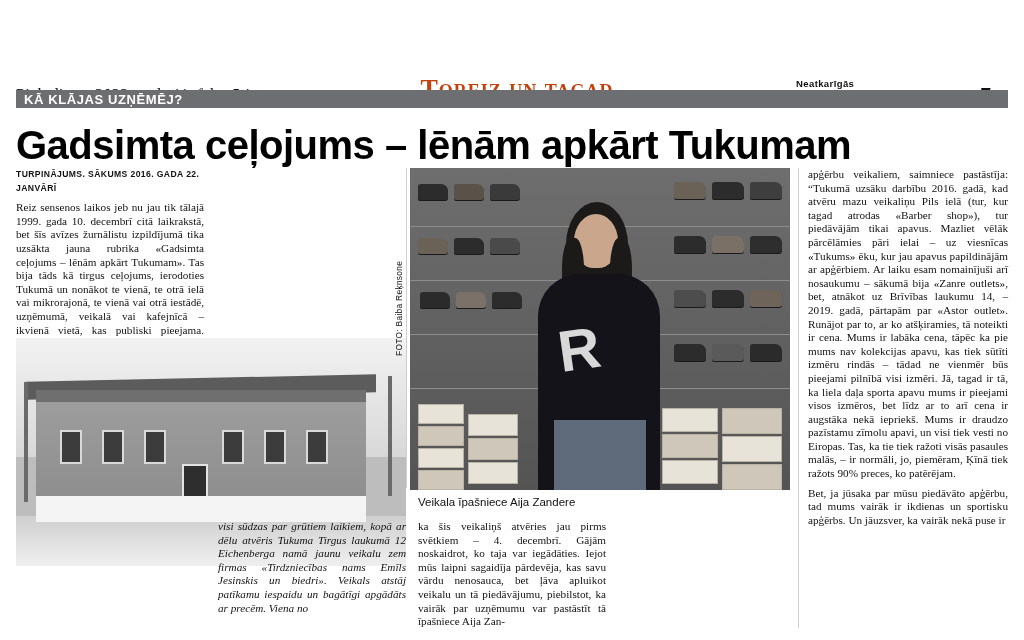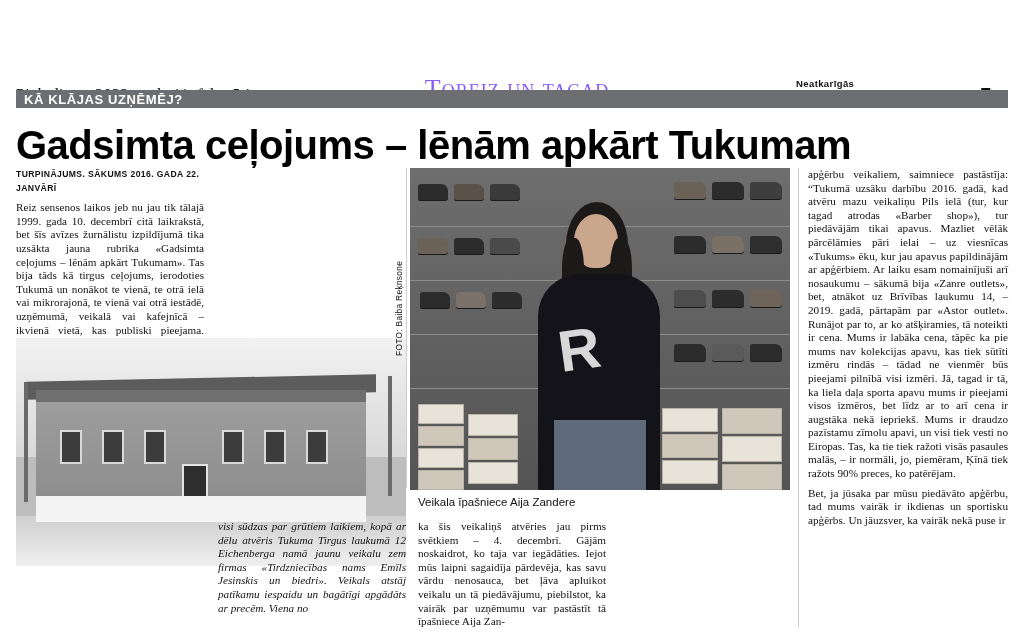--- a/index.html
+++ b/index.html
@@ -34,24 +34,24 @@
     background: #111;
   }
   .masthead .rule-right {
     position: absolute; left: 640px; top: 63px; width: 368px; height: 1px;
     background: #111;
   }
   .masthead .section-title {
     position: absolute; left: 372px; top: 30px; width: 290px;
     text-align: center;
     font-family: "Liberation Serif", serif;
-    font-weight: normal;
+    font-weight: bold;
     font-size: 26px;
     letter-spacing: 1px;
-    color: #8b5cf6;
+    color: #c2410c;
     font-variant: small-caps;
     text-transform: none;
   }
   .masthead .logo {
     position: absolute; left: 796px; top: 34px; width: 170px; height: 30px;
     text-align: left;
   }
   .masthead .logo .l1 {
     font-family: "Liberation Sans", sans-serif;
     font-size: 9.5px; font-weight: bold; color: #111;

